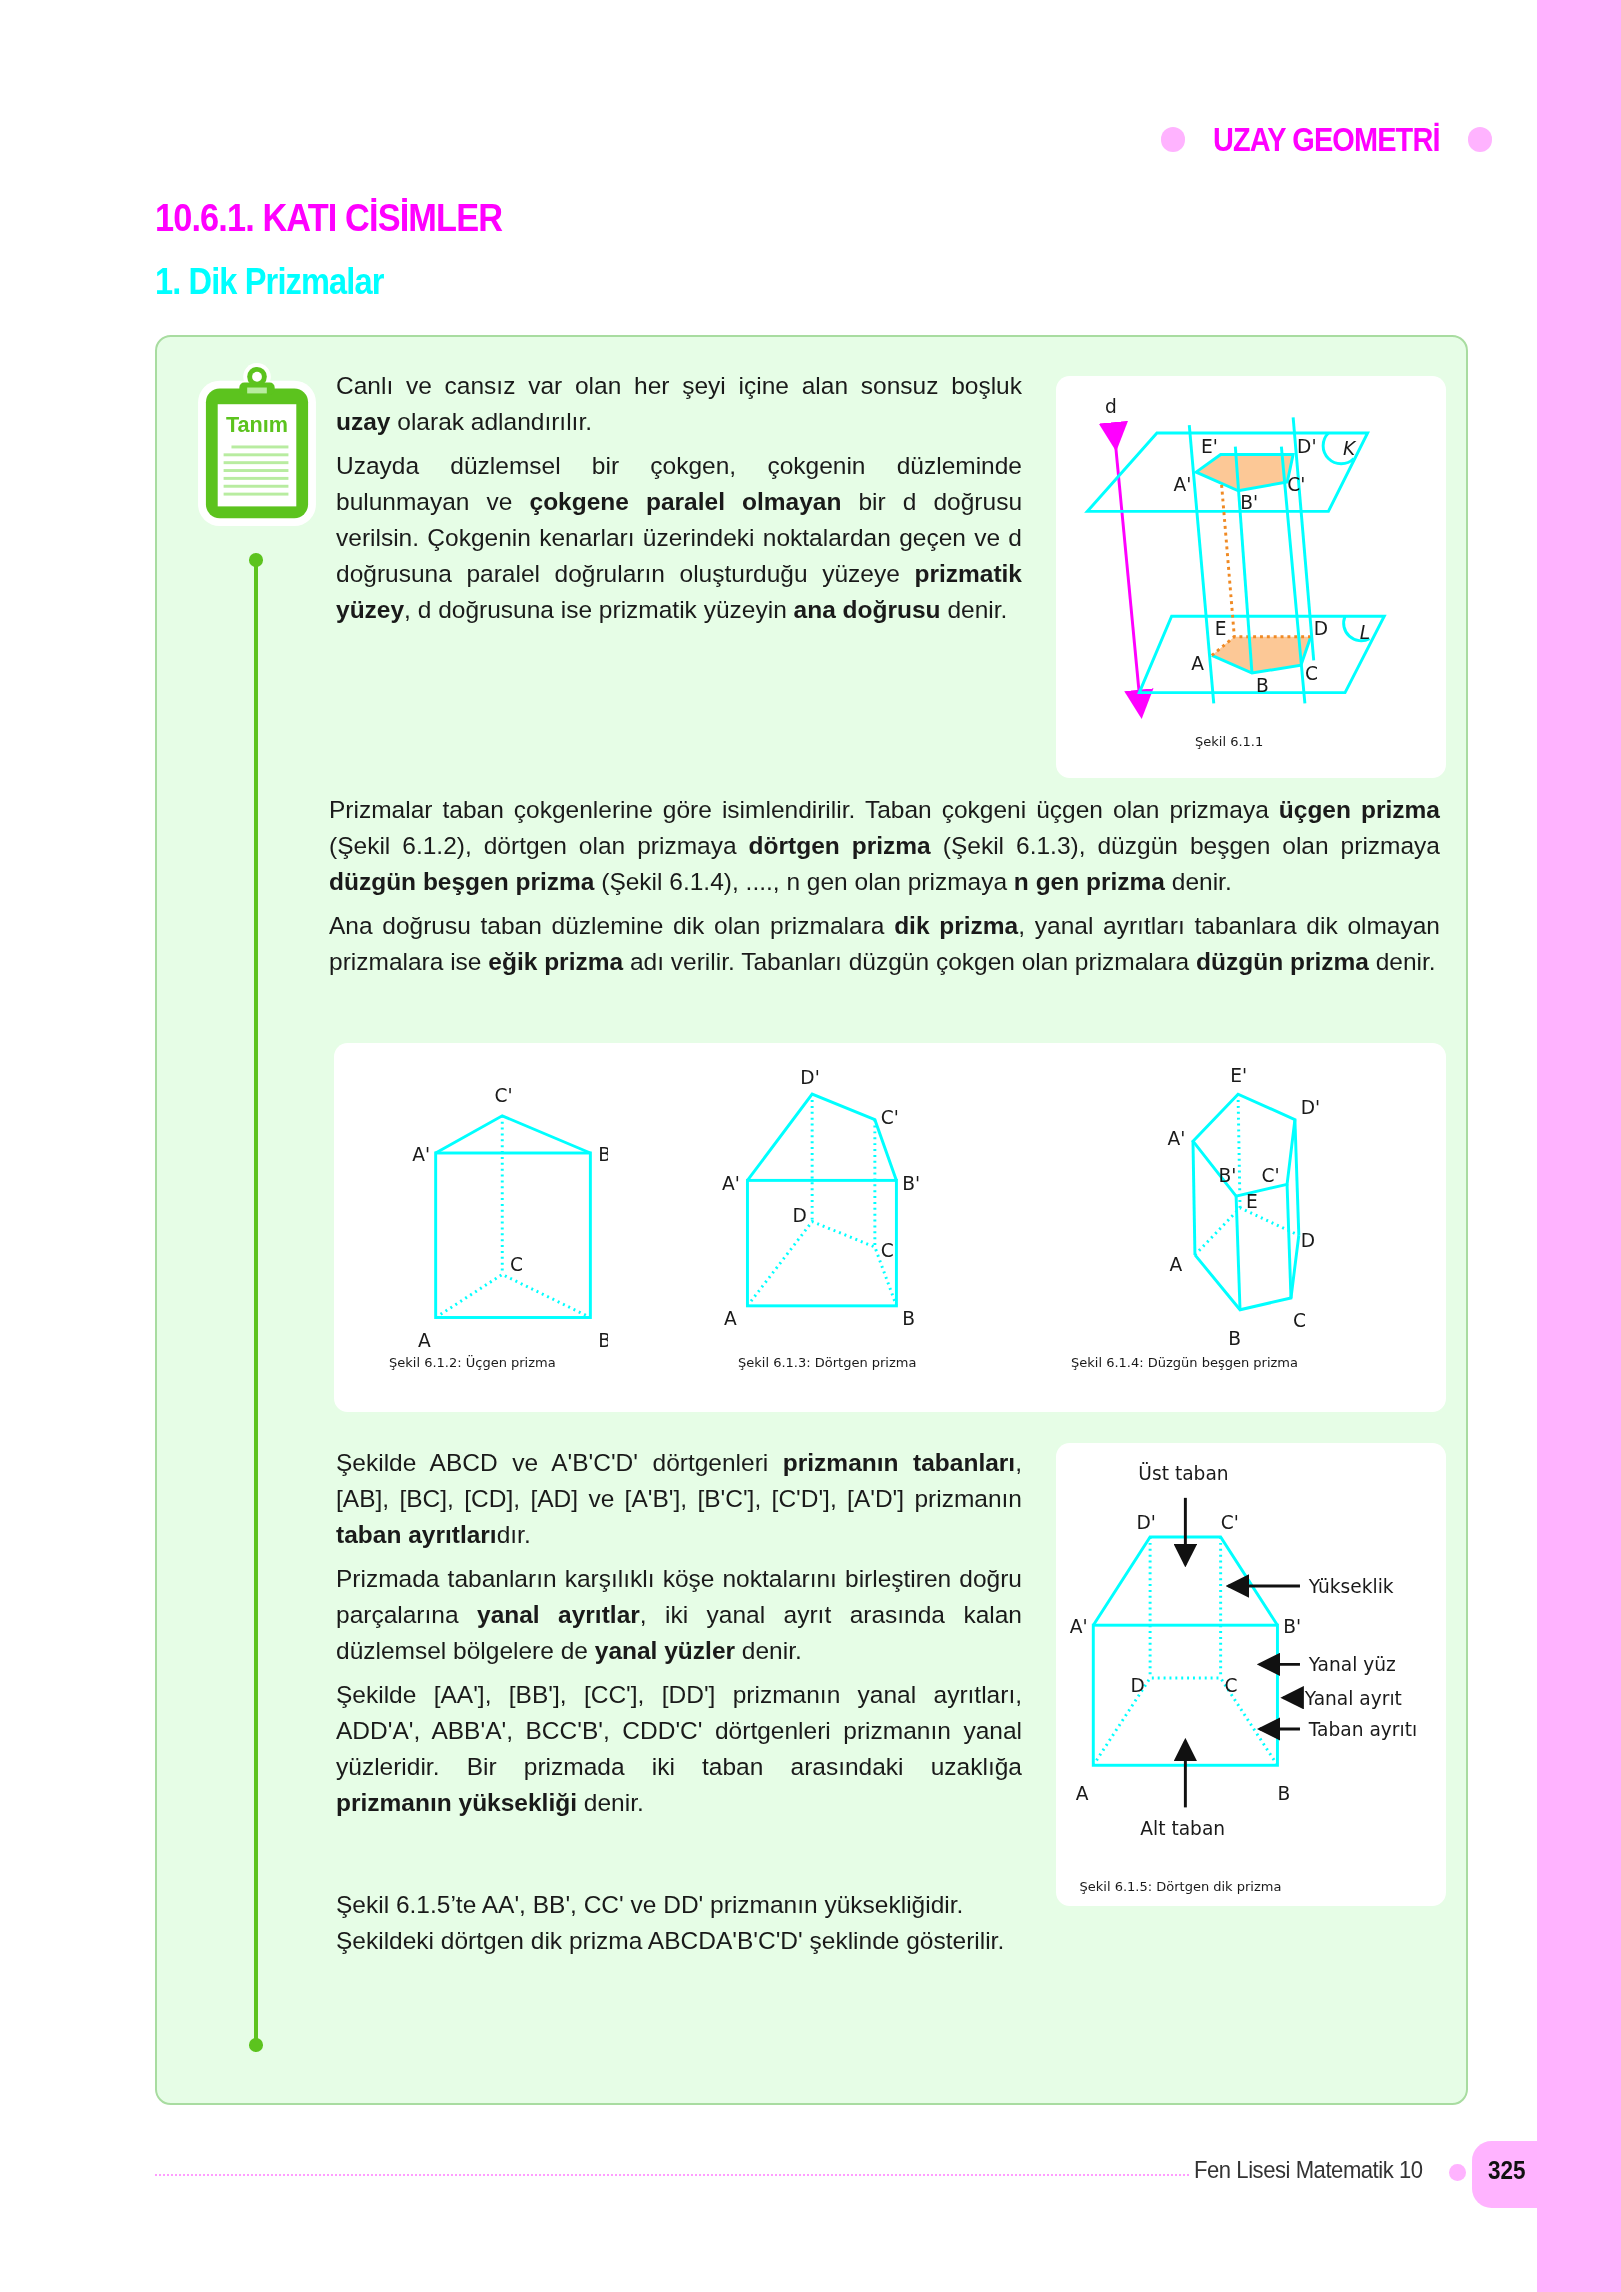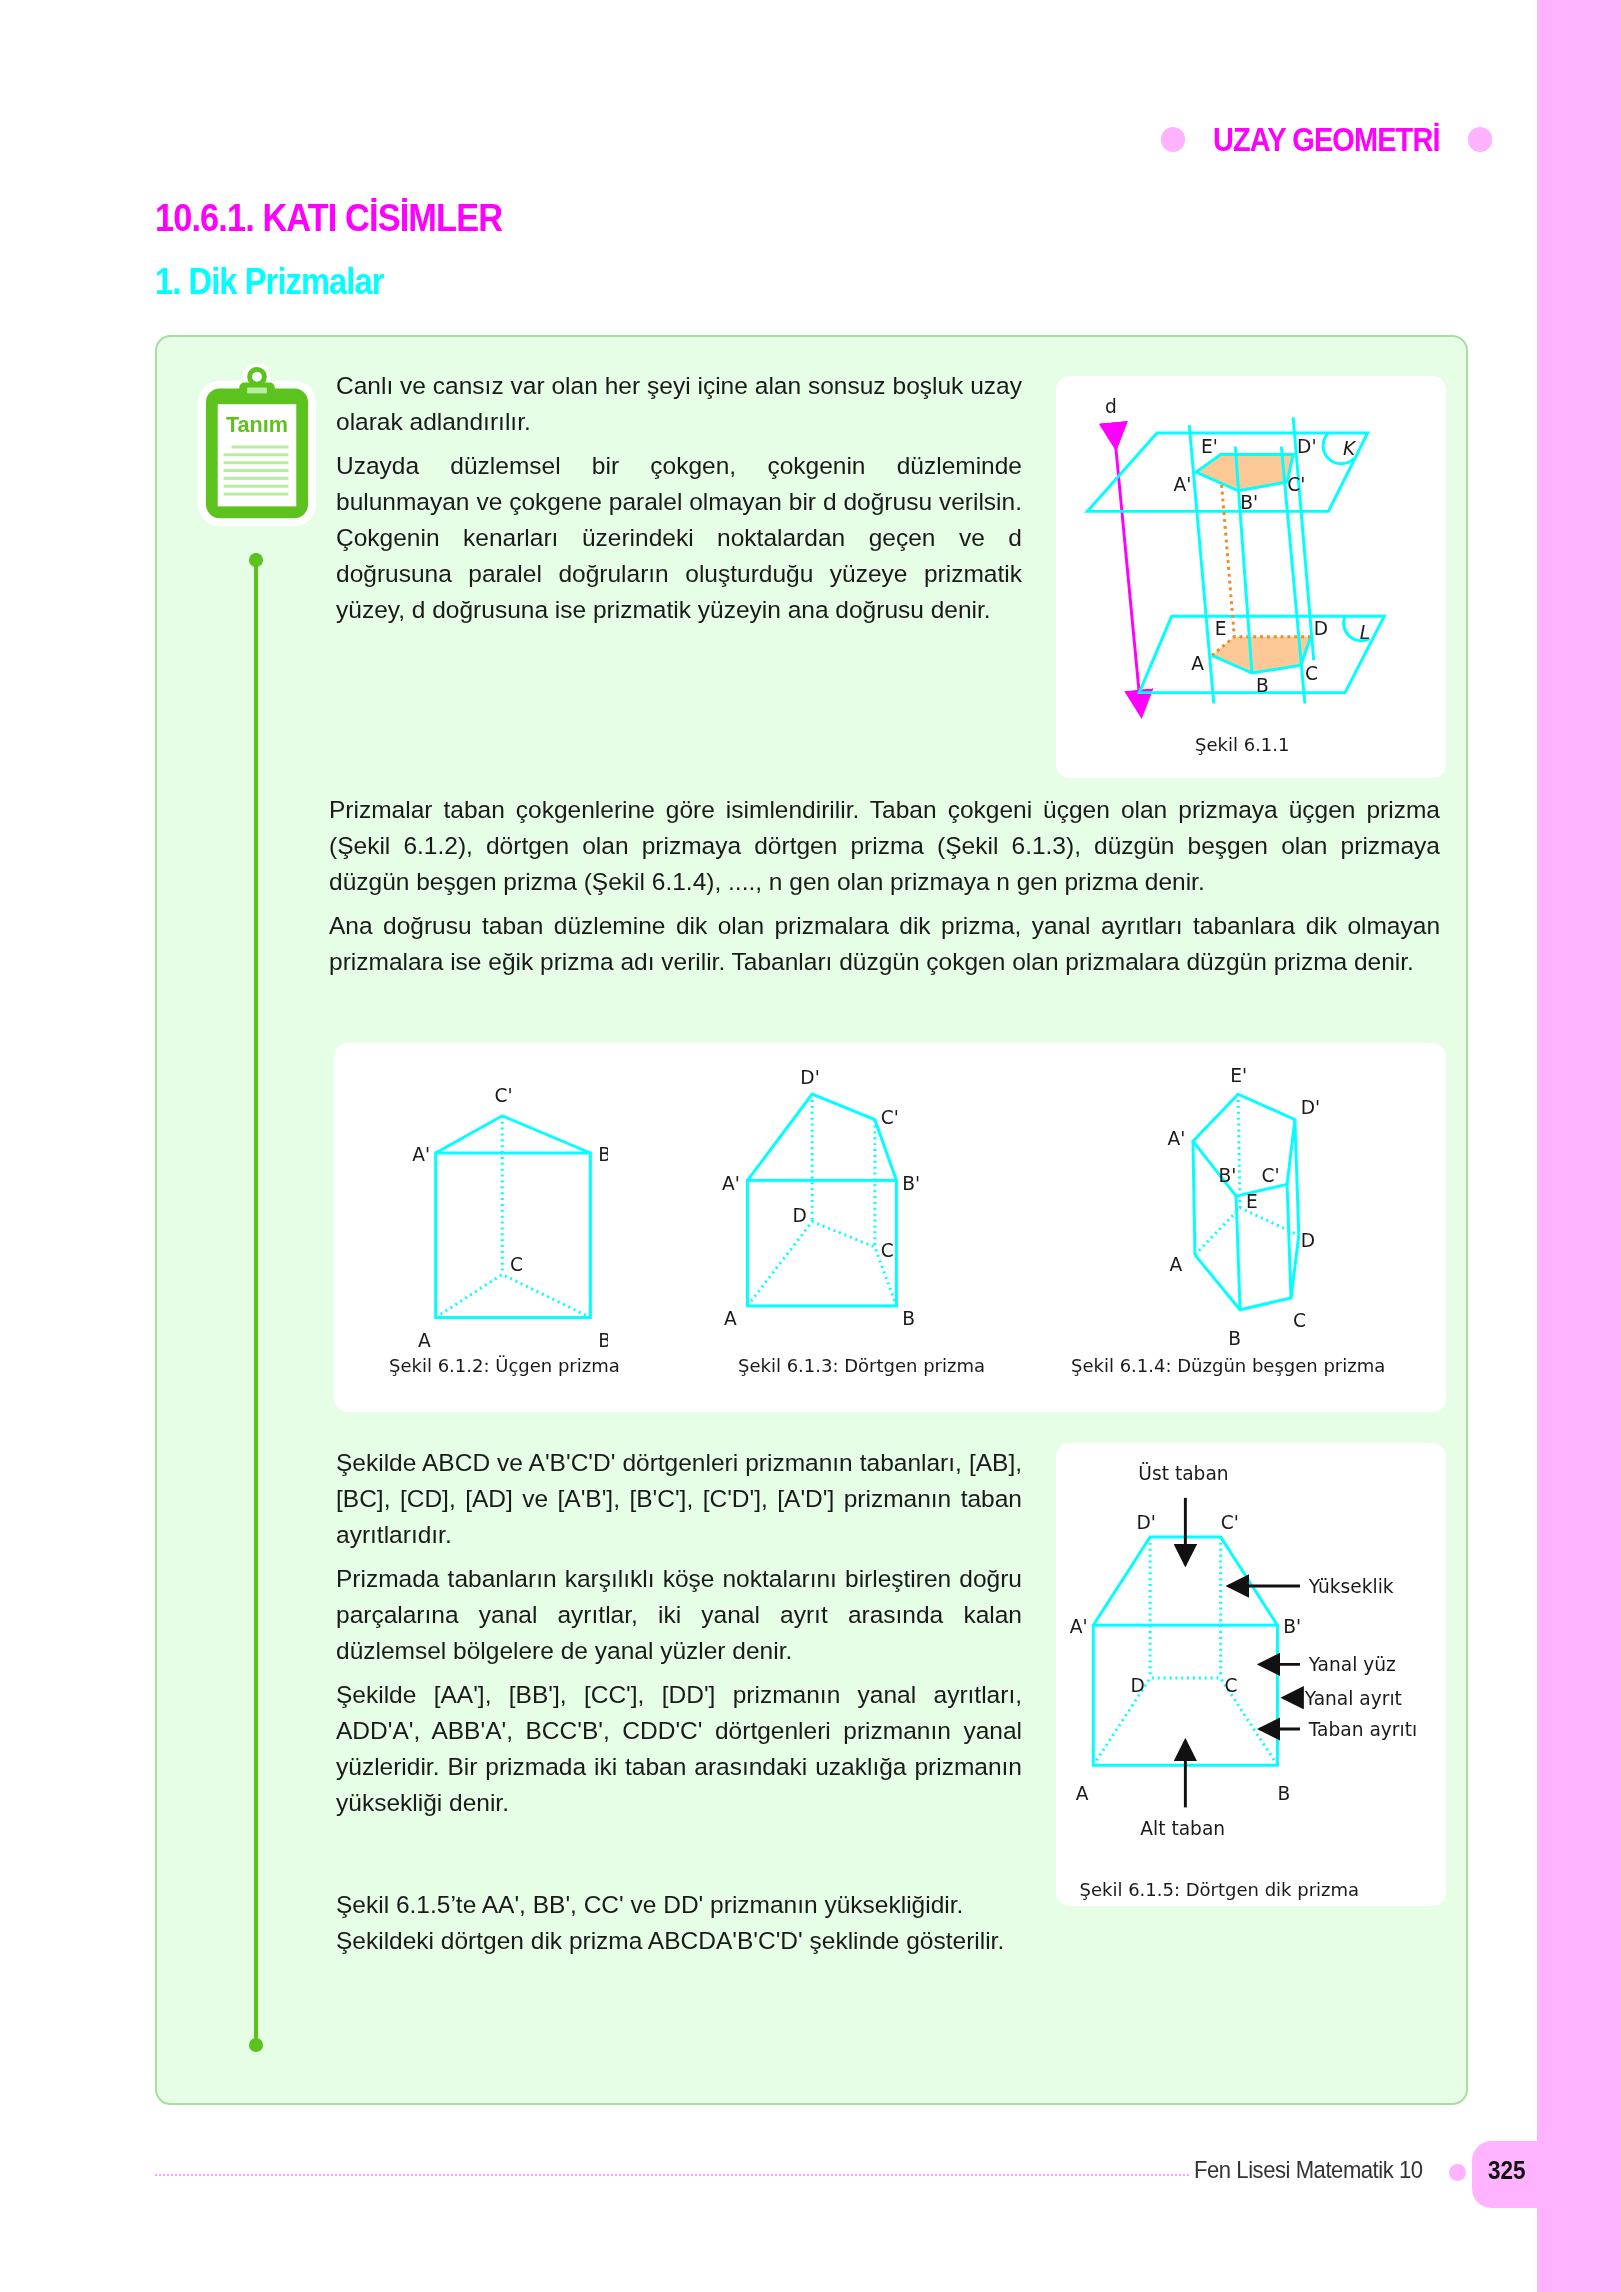--- a/index.html
+++ b/index.html
@@ -15,34 +15,34 @@
   .section-title { position: absolute; left: 155px; top: 196px; font-weight: bold; font-size: 39px; color: #ff00ff; letter-spacing: -1px; transform: scaleX(0.88); transform-origin: left; }
   .subsection-title { position: absolute; left: 155px; top: 261px; font-weight: bold; font-size: 37px; color: #00ffff; letter-spacing: -1px; transform: scaleX(0.88); transform-origin: left; }
 
   .def-box { position: absolute; left: 155px; top: 335px; width: 1313px; height: 1770px; background: #e6fde6; border: 2.9px solid #a8dca0; border-radius: 15.7px; }
 
   .tanim-icon { position: absolute; left: 39px; top: 23.5px; width: 122px; height: 167px; }
   .timeline-line { position: absolute; left: 97px; top: 221px; width: 3.9px; height: 1485px; background: #5cc31e; }
   .timeline-dot { position: absolute; left: 92px; width: 13.7px; height: 13.7px; border-radius: 50%; background: #5cc31e; }
 
   .text { font-family: "Liberation Sans", "DejaVu Sans", sans-serif; font-size: 24.5px; line-height: 36px; color: #1a1a1a; }
-  .text b { font-weight: normal; }
+  .text b { font-weight: bold; }
   .para { margin-bottom: 7.8px; text-align: justify; }
 
   .block1 { position: absolute; left: 179px; top: 31px; width: 686px; }
   .block2 { position: absolute; left: 172px; top: 455px; width: 1111px; }
   .block3 { position: absolute; left: 179px; top: 1108px; width: 686px; }
   .block4 { position: absolute; left: 179px; top: 1550px; width: 784px; }
 
   .fig-card { position: absolute; background: #ffffff; border-radius: 13.7px; }
   .fig-611 { left: 899px; top: 39px; width: 390px; height: 402px; }
   .fig-row { left: 177px; top: 706px; width: 1112px; height: 369px; }
   .fig-615 { left: 899px; top: 1106px; width: 390px; height: 463px; }
 
-  .caption { position: absolute; font-family: "DejaVu Sans", sans-serif; font-size: 18px; color: #1a1a1a; white-space: nowrap; }
+  .caption { position: absolute; font-family: "DejaVu Sans", sans-serif; font-size: 13px; color: #1a1a1a; white-space: nowrap; }
   svg text { font-family: "DejaVu Sans", sans-serif; font-size: 19px; fill: #1a1a1a; }
 
   .footer-dots { position: absolute; left: 155px; top: 2174px; width: 1034px; border-top: 2.9px dotted #ff9cff; }
   .footer-book { position: absolute; left: 1194px; top: 2156px; font-size: 24.5px; color: #333; letter-spacing: -0.5px; transform: scaleX(0.9); transform-origin: left; }
   .footer-dot { position: absolute; left: 1449px; top: 2164px; width: 16.7px; height: 16.7px; border-radius: 50%; background: #ffb3ff; }
   .page-tab { position: absolute; left: 1472px; top: 2141px; width: 149px; height: 67px; background: #ffb3ff; border-radius: 19.6px 0 0 19.6px; }
   .page-number { position: absolute; left: 1488px; top: 2155px; font-weight: bold; font-size: 26.5px; color: #111; transform: scaleX(0.85); transform-origin: left; }
 </style>
 </head>
 <body>

